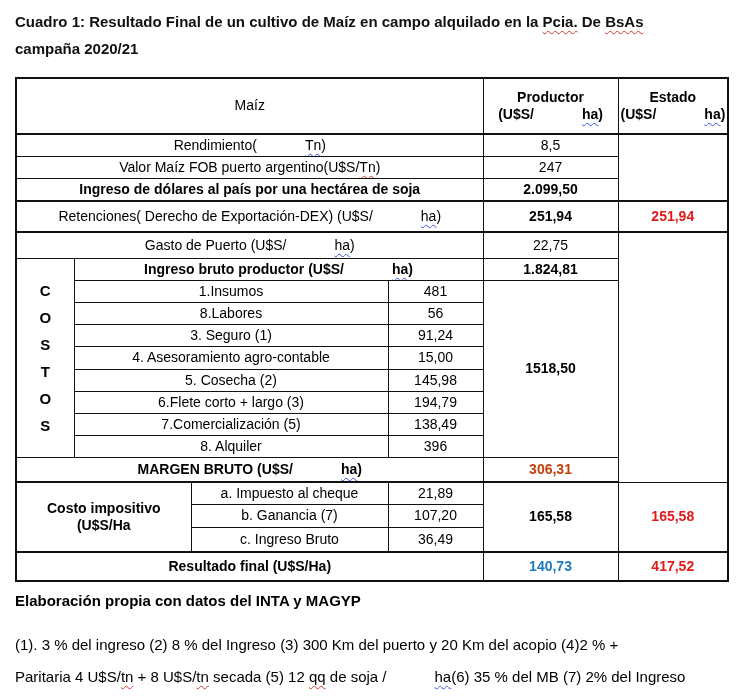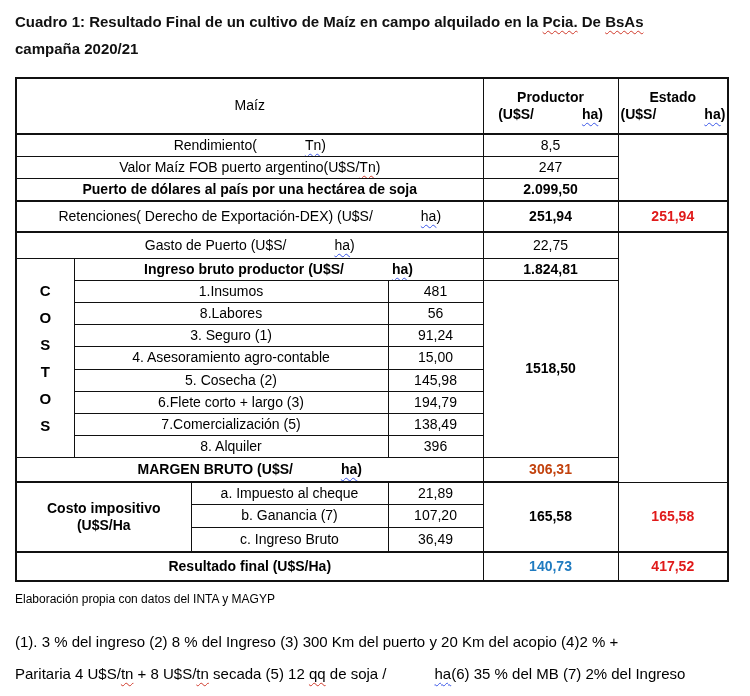--- a/index.html
+++ b/index.html
@@ -86,21 +86,22 @@
   td.costos-cell { vertical-align: middle; }
   td.costos-cell div {
     font-weight: bold;
     font-size: 15px;
     line-height: 27px;
   }
   td.costo-imp { font-weight: bold; font-size: 15px; line-height: 22px; }
   
   .source-line {
     margin-top: 10px;
-    font-size: 12px;
+    font-size: 15px;
+    font-weight: bold;
   }
   .notes {
     margin-top: 20px;
     font-size: 15px;
     line-height: 32px;
   }
 </style>
 </head>
 <body>
 
@@ -139,21 +140,21 @@
       <td class="vb2">8,5</td>
       <td rowspan="3" class="vb2"></td>
     </tr>
 
     <tr class="h23">
       <td colspan="4"><span>Valor Maíz  FOB puerto argentino(U$S/</span><span class="wr">Tn</span><span>)</span></td>
       <td class="vb2">247</td>
     </tr>
 
     <tr class="h23">
-      <td colspan="4" class="lbl-bold">Puerto de dólares al país por una hectárea de soja</td>
+      <td colspan="4" class="lbl-bold">Ingreso de dólares al país por una hectárea de soja</td>
       <td class="v-bold vb2">2.099,50</td>
     </tr>
 
     <tr class="retenciones h31">
       <td colspan="4"><span>Retenciones( Derecho de Exportación-DEX) (U$S/</span><span class="wb">ha</span><span>)</span></td>
       <td class="v-big-black vb2">251,94</td>
       <td class="v-big-red vb2">251,94</td>
     </tr>
 
     <tr class="h27">

